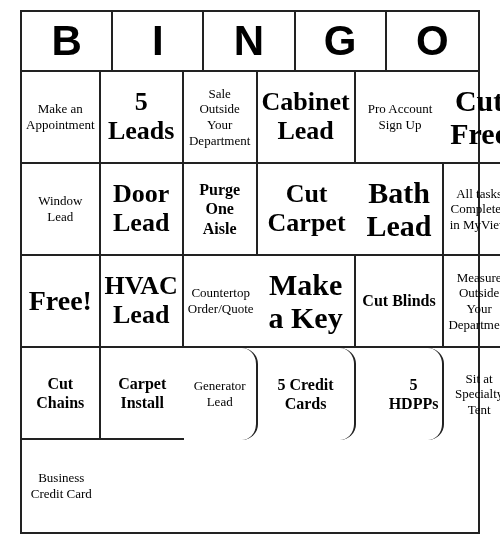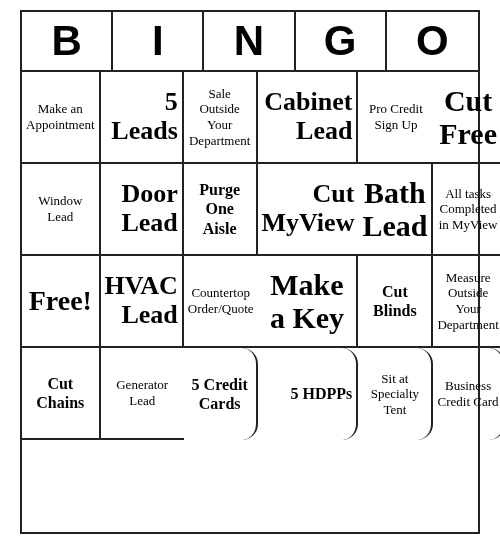--- a/index.html
+++ b/index.html
@@ -55,21 +55,20 @@
       border-bottom: none;
       border-radius: 16px;
     }
     .cell-text {
       font-size: 13px;
     }
     .cell-text-large {
       font-size: 26px;
       font-weight: bold;
       line-height: 1.1;
-      text-align: right;
     }
     .cell-text-xl {
       font-size: 30px;
       font-weight: bold;
       line-height: 1.1;
     }
     .free-cell {
       font-size: 28px;
       font-weight: bold;
     }
@@ -92,36 +91,36 @@
       <div class="bingo-cell">
         <span class="cell-text-large">5 Leads</span>
       </div>
       <div class="bingo-cell">
         <span class="cell-text">Sale Outside Your Department</span>
       </div>
       <div class="bingo-cell">
         <span class="cell-text-large">Cabinet Lead</span>
       </div>
       <div class="bingo-cell">
-        <span class="cell-text">Pro Credit Sign Up</span>
+        <span class="cell-text">Pro Account Sign Up</span>
       </div>
       <div class="bingo-cell">
         <span class="cell-text-xl">Cut Free</span>
       </div>
       <div class="bingo-cell">
         <span class="cell-text">Window Lead</span>
       </div>
       <div class="bingo-cell">
         <span class="cell-text-large">Door Lead</span>
       </div>
       <div class="bingo-cell">
         <span class="cell-text" style="font-size: 16px; font-weight: bold;">Purge One Aisle</span>
       </div>
       <div class="bingo-cell">
-        <span class="cell-text-large">Cut MyView</span>
+        <span class="cell-text-large">Cut Carpet</span>
       </div>
       <div class="bingo-cell">
         <span class="cell-text-xl">Bath Lead</span>
       </div>
       <div class="bingo-cell">
         <span class="cell-text">All tasks Completed in MyView</span>
       </div>
       <div class="bingo-cell">
         <span class="free-cell">Free!</span>
       </div>
@@ -137,20 +136,23 @@
       <div class="bingo-cell">
         <span class="cell-text" style="font-size: 16px; font-weight: bold;">Cut Blinds</span>
       </div>
       <div class="bingo-cell">
         <span class="cell-text">Measure Outside Your Department</span>
       </div>
       <div class="bingo-cell">
         <span class="cell-text" style="font-size: 16px; font-weight: bold;">Cut Chains</span>
       </div>
       <div class="bingo-cell">
+        <span class="cell-text" style="font-size: 16px; font-weight: bold;">Carpet Install</span>
+      </div>
+      <div class="bingo-cell">
         <span class="cell-text">Generator Lead</span>
       </div>
       <div class="bingo-cell">
         <span class="cell-text" style="font-size: 16px; font-weight: bold;">5 Credit Cards</span>
       </div>
       <div class="bingo-cell">
         <span class="cell-text" style="font-size: 16px; font-weight: bold; margin-left: 29px;">5 HDPPs</span>
       </div>
       <div class="bingo-cell">
         <span class="cell-text">Sit at Specialty Tent</span>

